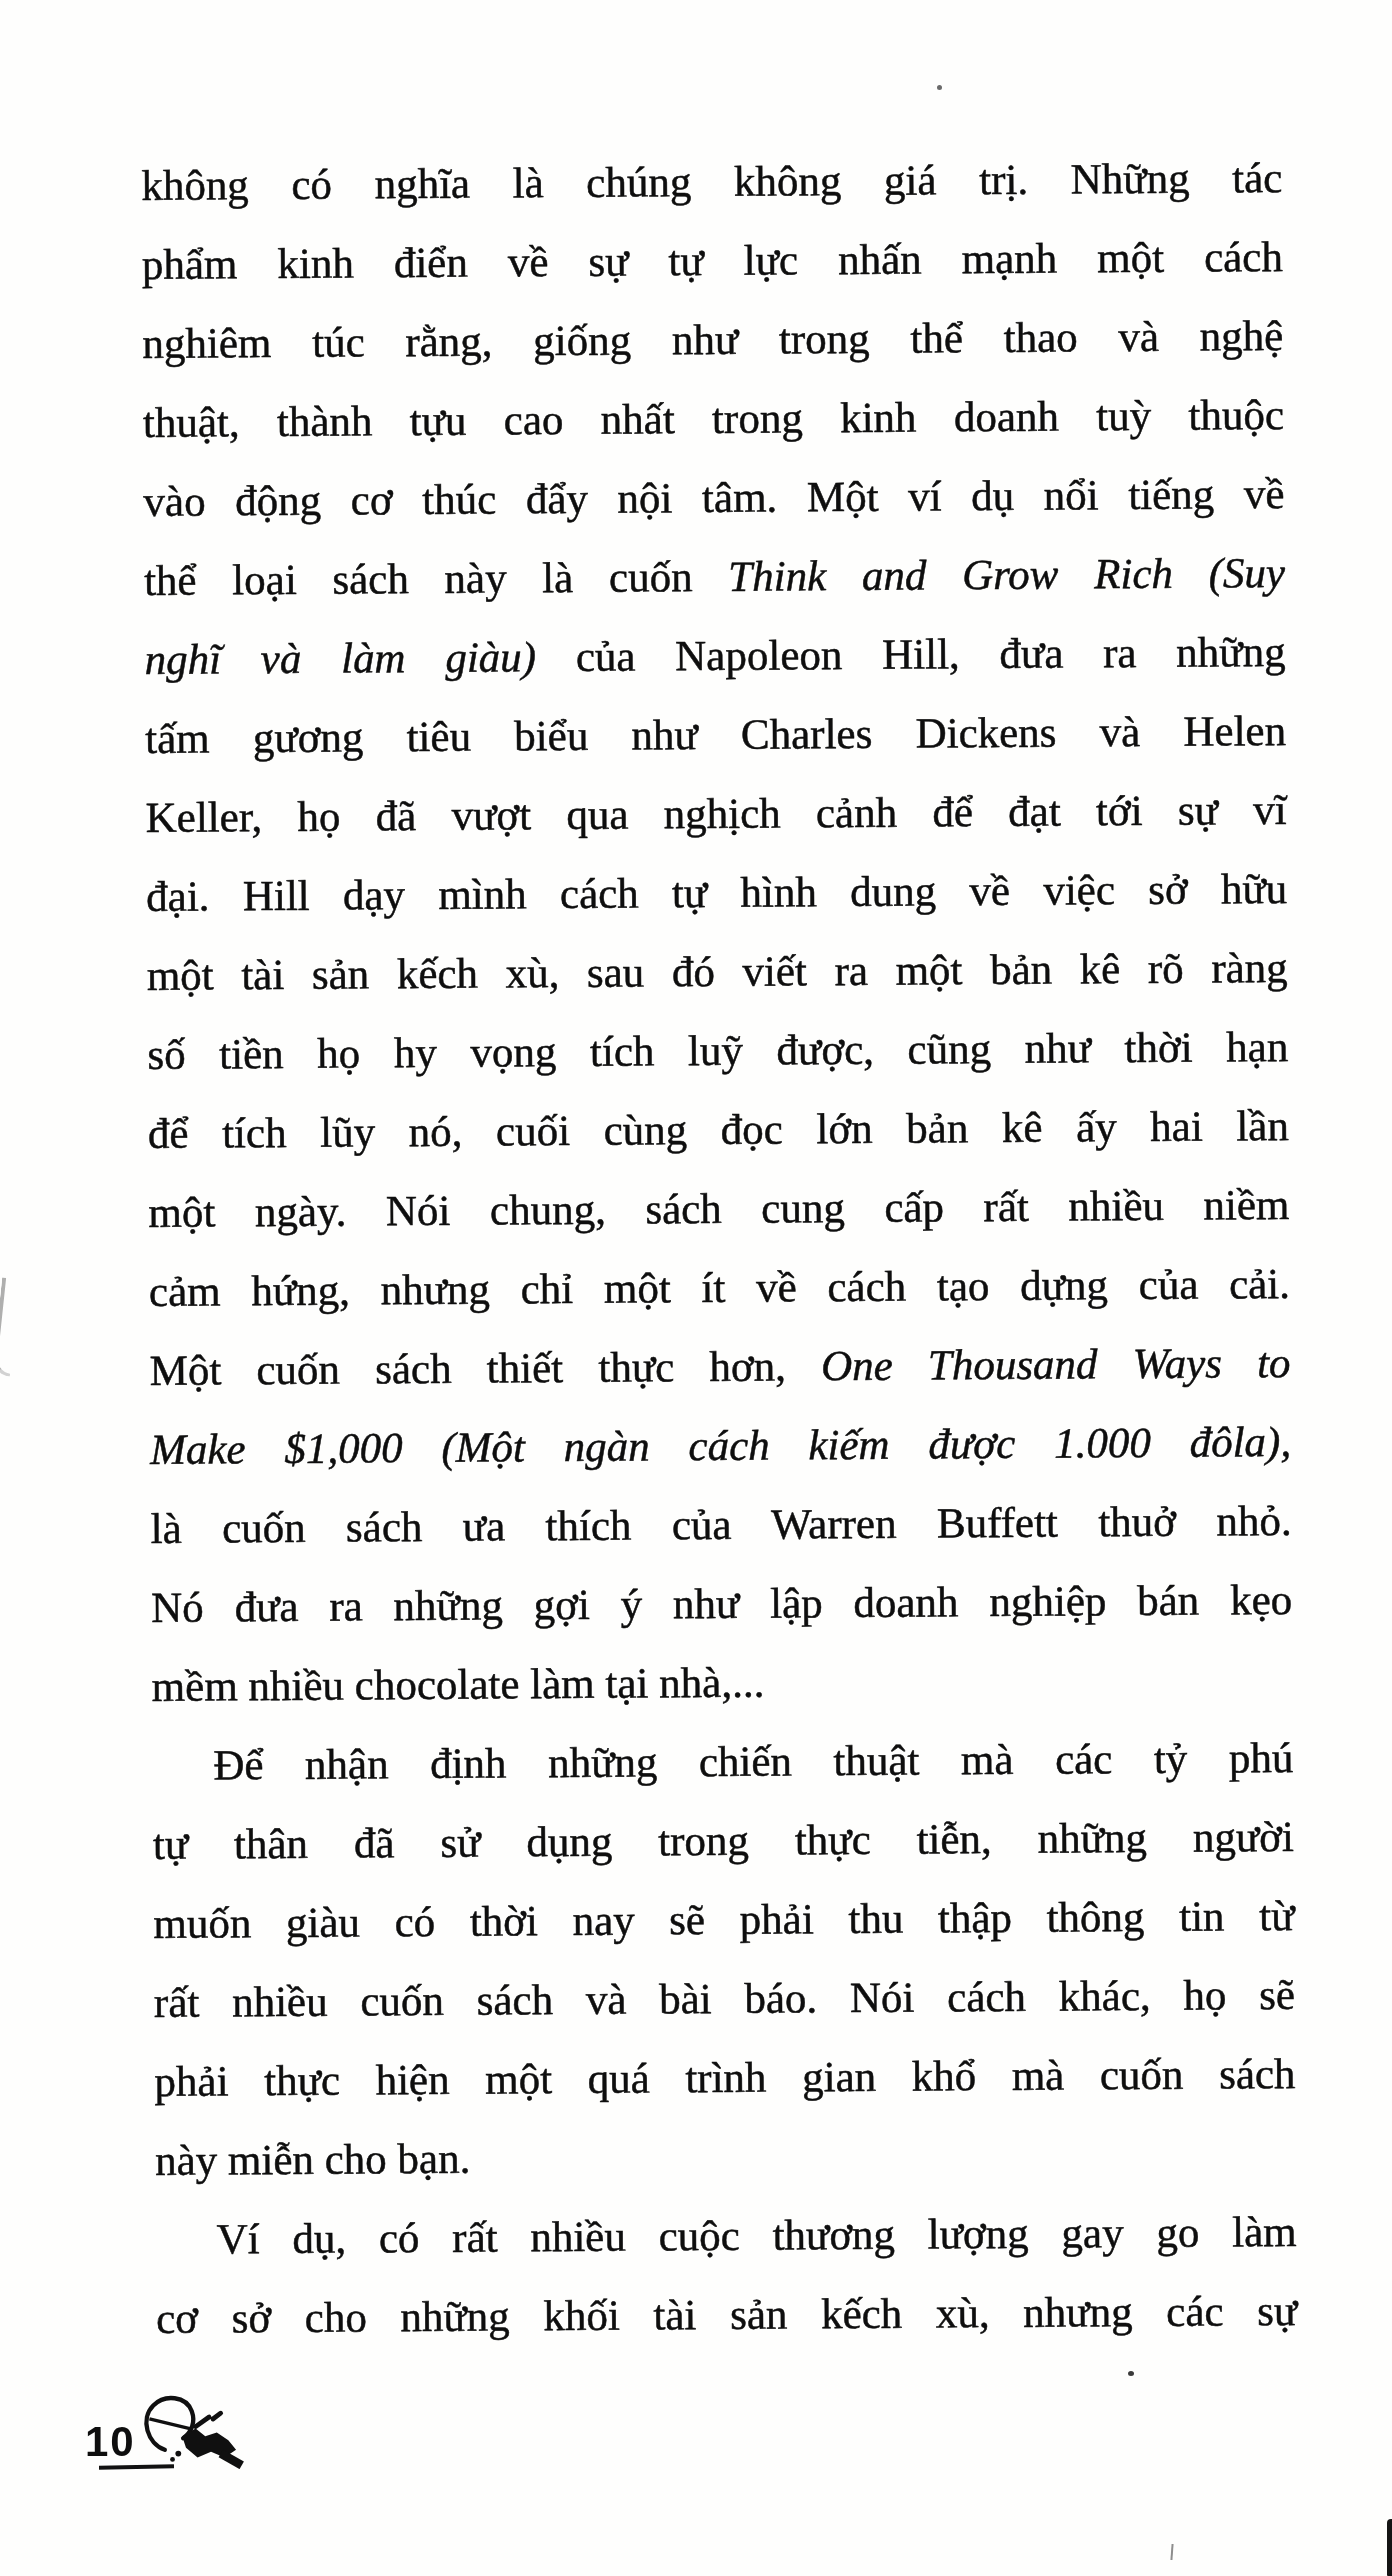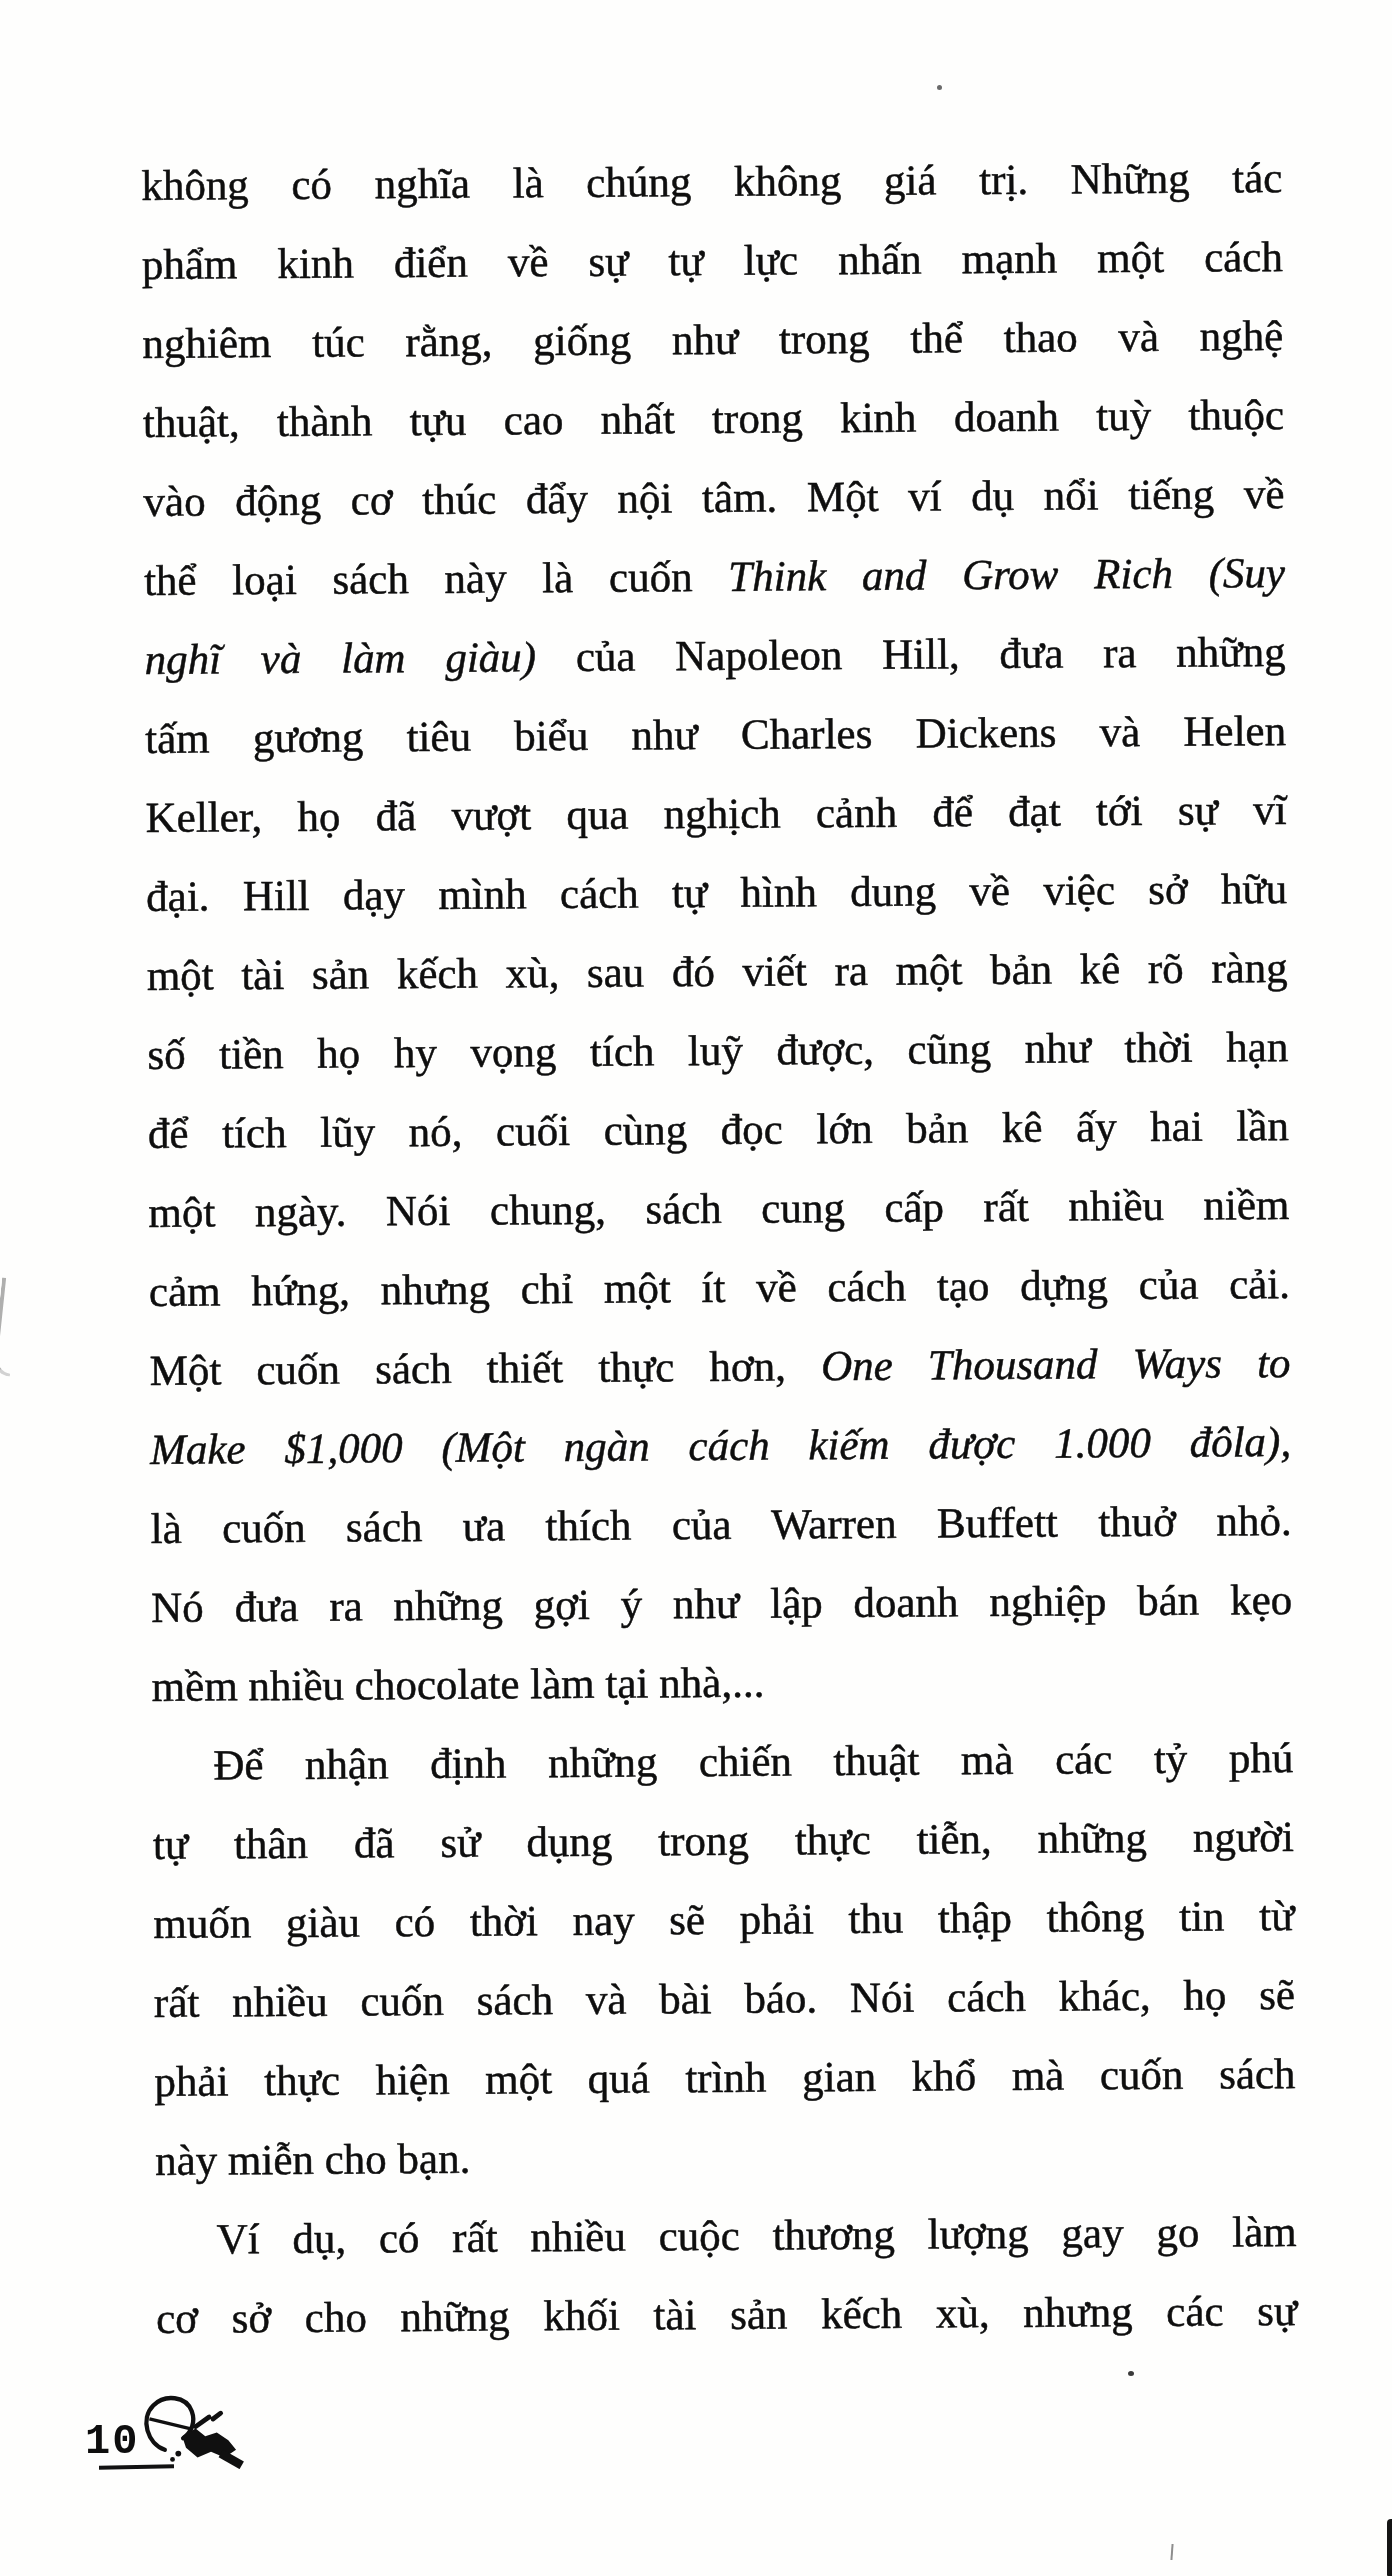--- a/index.html
+++ b/index.html
@@ -45,21 +45,21 @@
     position: absolute;
     left: 85px;
     top: 2414px;
     width: 296px;
     height: 89px;
   }
   .page-number {
     position: absolute;
     left: 0;
     top: 4px;
-    font-family: Liberation Mono, monospace;
+    font-family: Liberation Sans, sans-serif;
     font-size: 42px;
     font-weight: 600;
     letter-spacing: 2px;
     color: #0e0e0e;
   }
   .page-number-underline {
     position: absolute;
     left: 14px;
     top: 51px;
     width: 75px;

